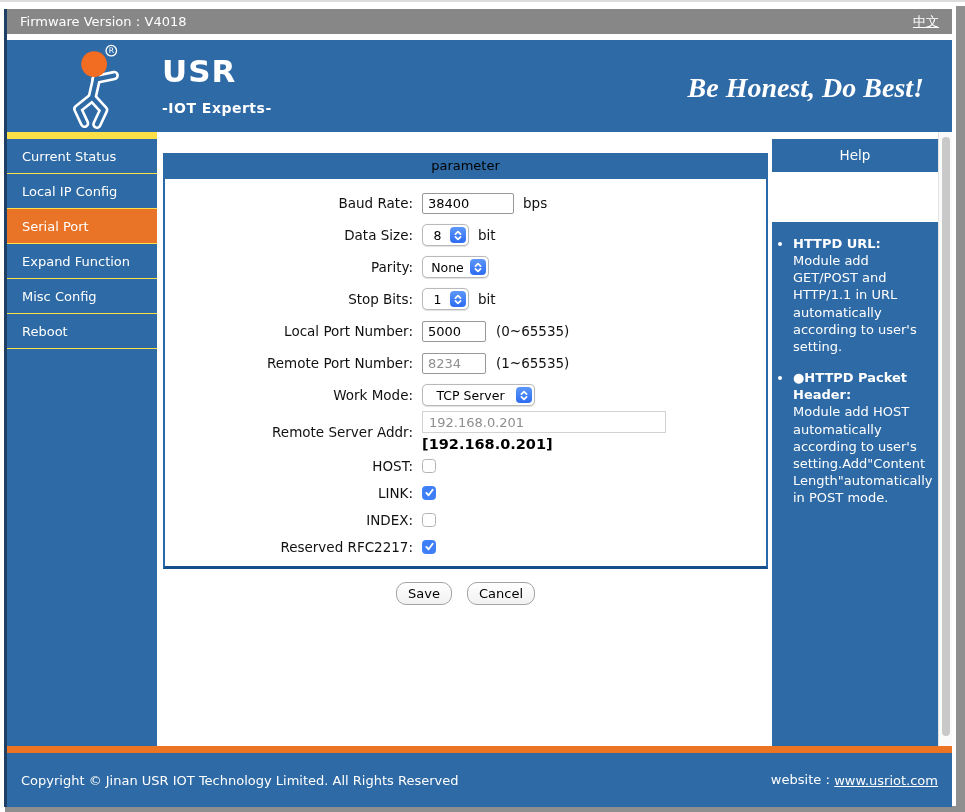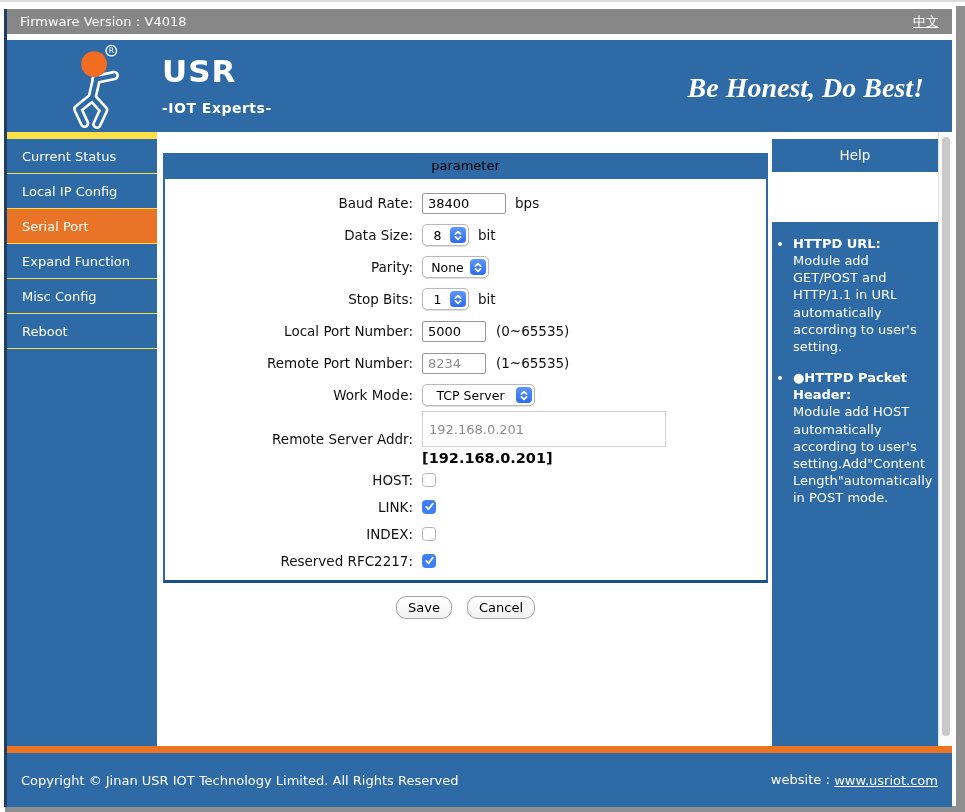--- a/index.html
+++ b/index.html
@@ -46,34 +46,34 @@
   .form-box { border: 2px solid #2a69a9; border-top: none; border-bottom: 3px solid #15508d; padding: 8px 0 6px 0; background: #fff; }
 
   .row { display: flex; align-items: center; height: 32px; }
   .row-cb { display: flex; align-items: center; height: 27px; }
   .row label, .row-cb label { width: 257px; flex: none; text-align: right; padding-right: 9px; font-size: 13.5px; color: #111; }
   .suffix { font-size: 13.5px; margin-left: 9px; color: #111; }
   .hint { font-size: 13.5px; margin-left: 10px; color: #111; }
 
   .text-input { height: 21px; border: 1px solid #979797; border-radius: 2px; font-size: 13px; padding: 0 5px; color: #000; font-family: inherit; background: #fff; }
   .text-input.muted { color: #8e8e8e; }
-  .w-baud { width: 84px; }
+  .w-baud { width: 92px; }
   .w-port { width: 64px; }
 
   .select { height: 22px; display: inline-flex; align-items: center; background: #fff; border: 1px solid #b9b9b9; border-radius: 5px; cursor: pointer; box-shadow: 0 0.5px 1px rgba(0,0,0,0.12); padding-left: 2px; }
   .select-value { flex: 1; text-align: center; font-size: 12.5px; color: #000; padding: 0 2px; }
   .spinner { width: 16px; height: 16px; flex: none; margin-right: 2px; border-radius: 4px; background: linear-gradient(#5d97fa, #2e6cf1); display: flex; align-items: center; justify-content: center; }
   .w-ds { width: 47px; }
   .w-par { width: 67px; }
   .w-stop { width: 47px; }
   .w-work { width: 113px; }
 
   .addr-row { display: flex; align-items: center; }
   .addr-col { display: flex; flex-direction: column; }
-  .addr-input { width: 244px; height: 36px; border: 1px solid #d2d2d2; font-size: 13px; padding: 0 6px; color: #8e8e8e; font-family: inherit; }
+  .addr-input { width: 244px; height: 22px; border: 1px solid #d2d2d2; font-size: 13px; padding: 0 6px; color: #8e8e8e; font-family: inherit; }
   .addr-display { font-weight: bold; font-size: 14.5px; color: #000; margin-top: 3px; }
 
   .checkbox { width: 14px; height: 14px; border-radius: 3.5px; border: 1px solid #b3b3b3; background: #fff; display: inline-flex; align-items: center; justify-content: center; cursor: pointer; }
   .checkbox svg { display: none; }
   .checkbox.checked { background: #3e7ff8; border-color: #3e7ff8; }
   .checkbox.checked svg { display: block; }
 
   .btn-row { margin-top: 13px; text-align: center; }
   .btn { font-family: inherit; font-size: 13px; color: #000; padding: 3px 11px; margin: 0 5px; border: 1px solid #a3a3a3; border-radius: 10px; background: linear-gradient(#ffffff, #f1f1f1); cursor: pointer; }
 

